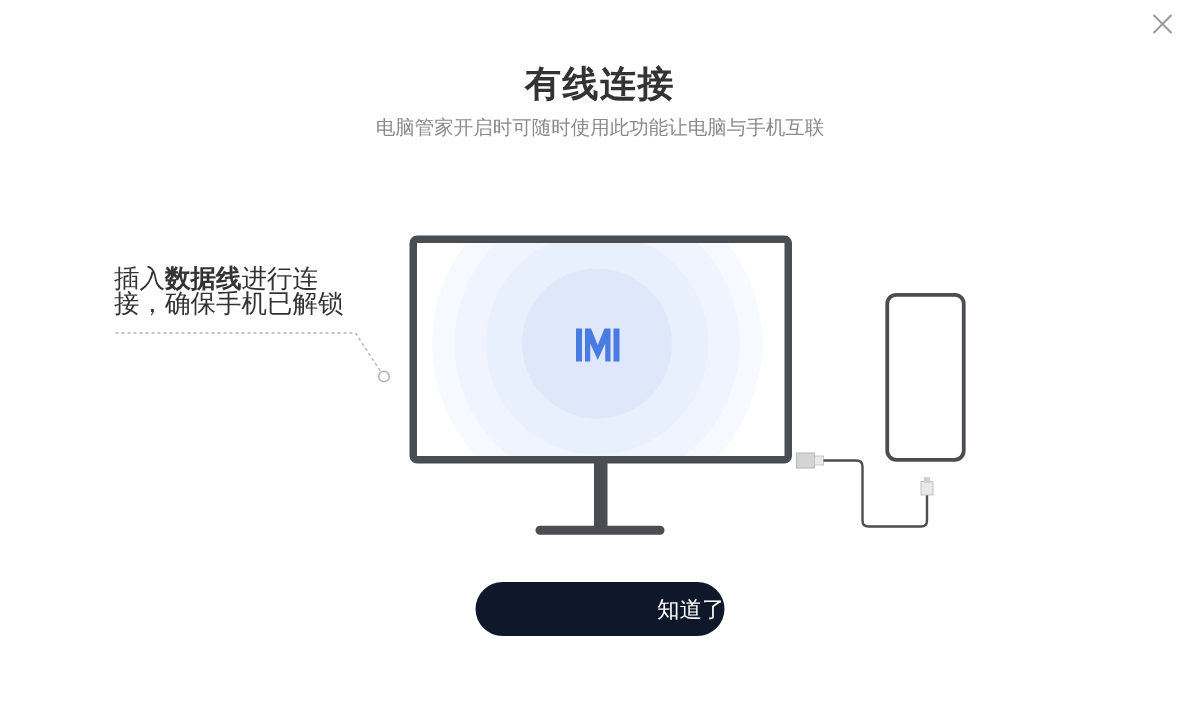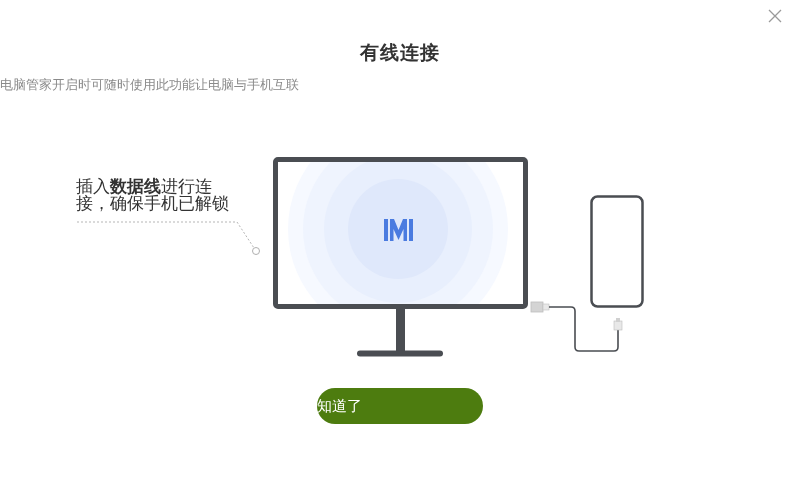--- a/index.html
+++ b/index.html
@@ -1,25 +1,25 @@
 <!DOCTYPE html>
 <html><head>
 <meta charset="utf-8">
 <style>
   html, body { margin:0; padding:0; }
   body { width:800px; height:480px; background:#ffffff; position:relative; overflow:hidden;
          font-family:"DejaVu Sans","Liberation Sans",sans-serif; }
   .close { position:absolute; left:766px; top:7px; width:18px; height:18px; cursor:pointer; }
-  .title { position:absolute; left:0; top:40px; width:800px; text-align:center; font-size:19px; font-weight:bold; color:#333333; letter-spacing:1px; }
-  .subtitle { position:absolute; left:0; top:76px; width:800px; text-align:left; font-size:13px; color:#8a8a8a; }
+  .title { position:absolute; left:0; top:40px; width:800px; text-align:center; font-size:24px; font-weight:bold; color:#333333; letter-spacing:1px; }
+  .subtitle { position:absolute; left:0; top:76px; width:800px; text-align:center; font-size:13px; color:#8a8a8a; }
   .hint { position:absolute; left:76px; top:178px; width:160px; font-size:17px; line-height:17px; color:#333333; }
   .hint b { font-weight:bold; }
   .illus { position:absolute; left:0; top:0; }
-  .btn { position:absolute; left:317px; top:388px; width:166px; height:36px; border-radius:18px; background:#4d7c0f;
-         color:#ffffff; font-size:15px; text-align:left; line-height:36px; cursor:pointer; }
+  .btn { position:absolute; left:317px; top:388px; width:166px; height:36px; border-radius:18px; background:#0f172a;
+         color:#ffffff; font-size:15px; text-align:right; line-height:36px; cursor:pointer; }
 </style>
 </head>
 <body>
 
 <svg class="close" viewBox="0 0 18 18">
   <path d="M3 3 L15 15 M15 3 L3 15" stroke="#9a9a9a" stroke-width="1.3" fill="none"></path>
 </svg>
 
 <div class="title">有线连接</div>
 <div class="subtitle">电脑管家开启时可随时使用此功能让电脑与手机互联</div>

